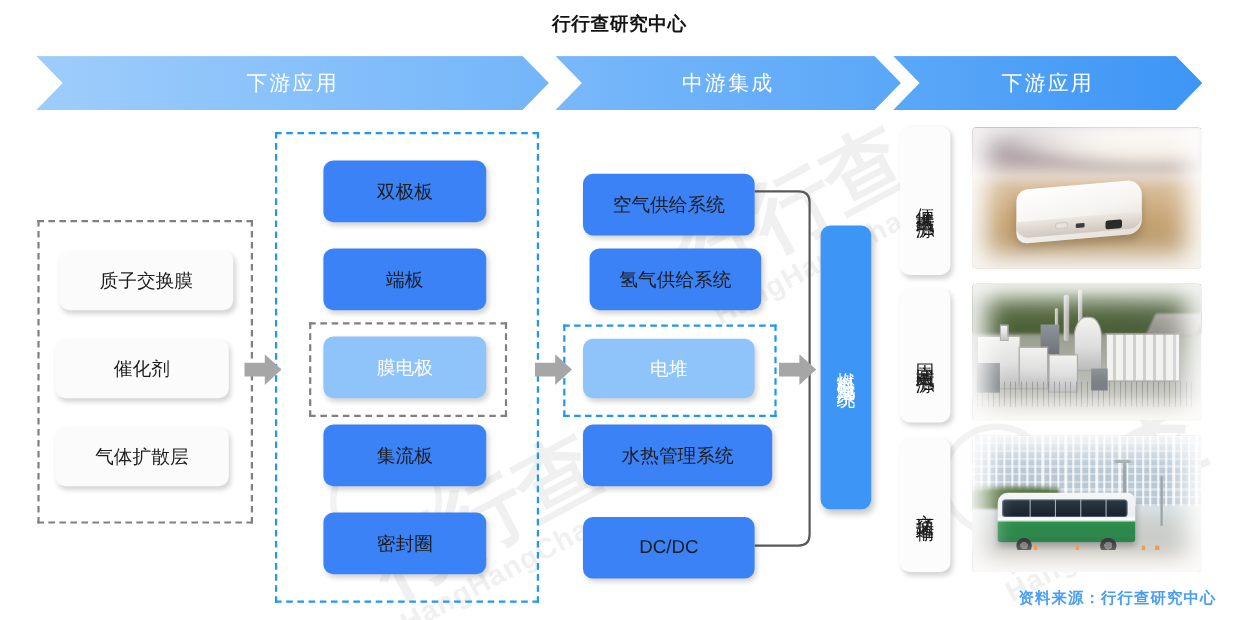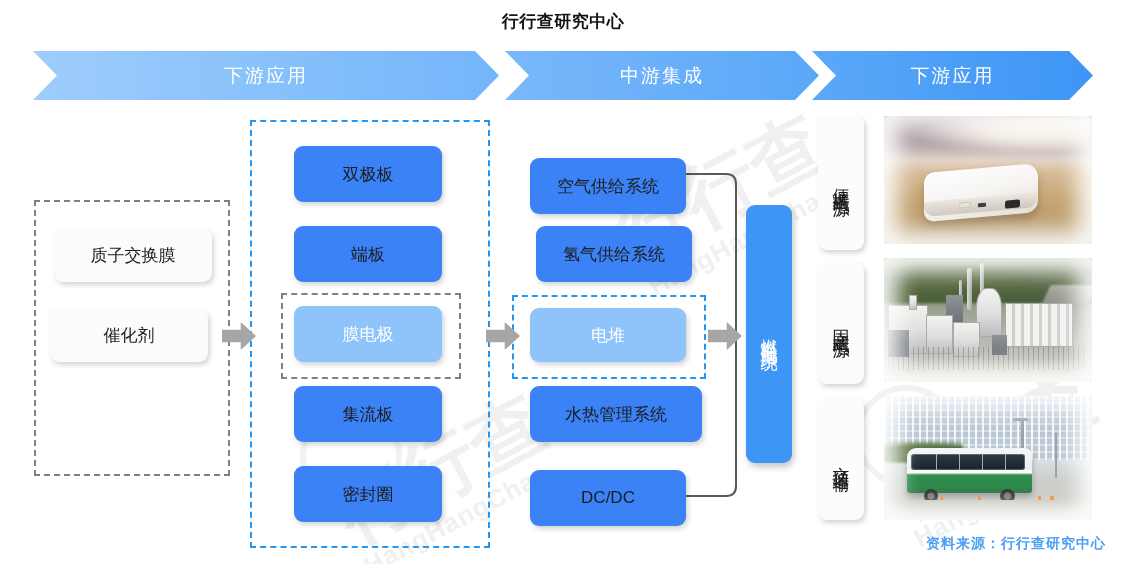--- a/index.html
+++ b/index.html
@@ -163,20 +163,23 @@
   <div class="chev" id="chev2">
     <span>下游应用</span>
   </div>
 
   <div class="dash grey" style="left:34px;top:200px;width:192px;height:272px;"></div>
   <div class="node white" style="left:54px;top:228px;width:158px;height:54px;">
     <span>质子交换膜</span>
   </div>
   <div class="node white" style="left:50px;top:308px;width:158px;height:54px;">
     <span>催化剂</span>
+  </div>
+  <div class="node white" style="left:50px;top:388px;width:158px;height:54px;">
+    <span>气体扩散层</span>
   </div>
 
   <div class="arrow" style="left:222px;top:322px;width:34px;height:28px;"></div>
 
   <div class="dash blue" style="left:250px;top:120px;width:236px;height:424px;"></div>
   <div class="node grey" style="left:294px;top:146px;width:148px;height:56px;">
     <span>双极板</span>
   </div>
   <div class="node grey" style="left:294px;top:226px;width:148px;height:56px;">
     <span>端板</span>

